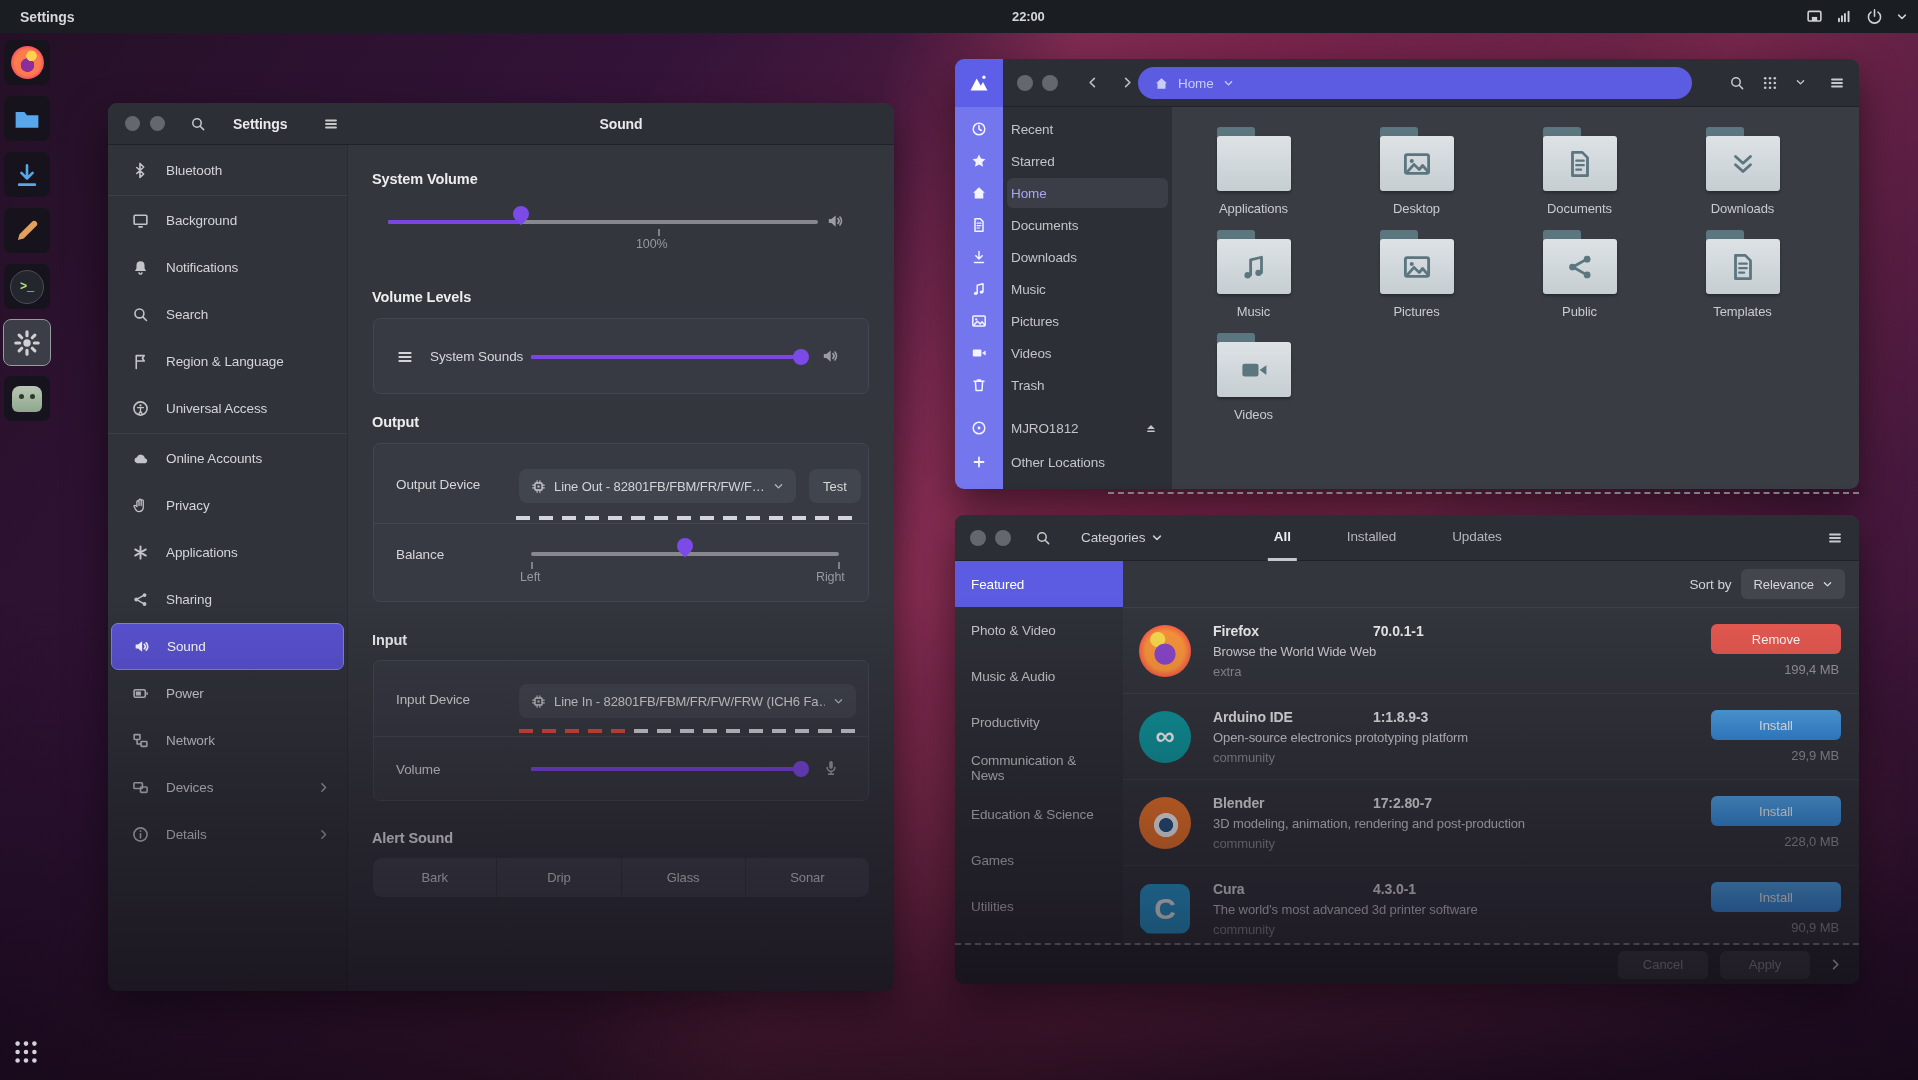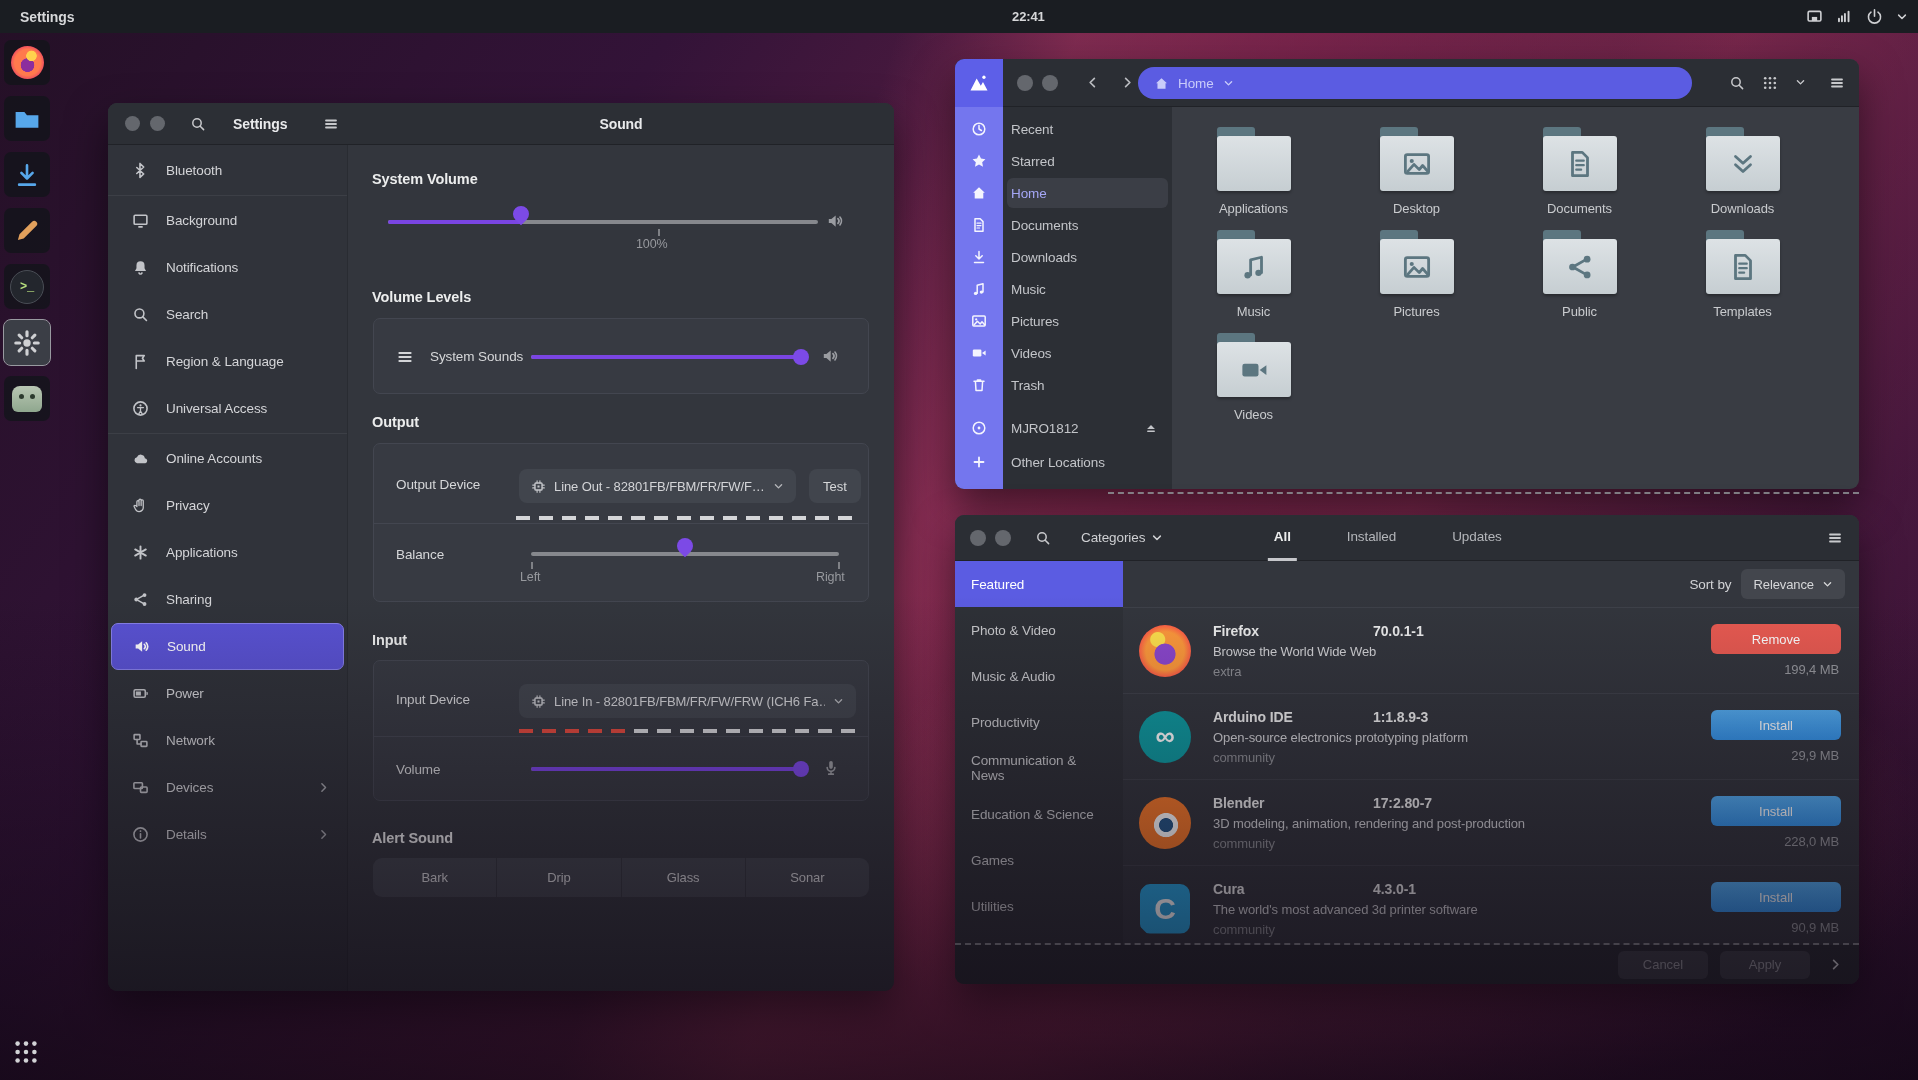--- a/index.html
+++ b/index.html
@@ -189,21 +189,21 @@
     color:#9a9ca1; font-family:inherit; font-size:13px; }
   .sc-next { color:#d6d7d9; width:15px; height:15px; margin-left:6px; }
 </style>
 </head>
 <body>
 
 <div class="stage">
 
   <div class="topbar">
     <span class="tb-app">Settings</span>
-    <span class="tb-clock">22:41</span>
+    <span class="tb-clock">22:00</span>
     <span class="tb-right">
       <span class="ic">
           <svg viewBox="0 0 16 16" fill="none" stroke="currentColor" stroke-width="1.5" stroke-linecap="round" stroke-linejoin="round">
             <rect x="2" y="3.2" width="12" height="9" rx="1.2"></rect>
             <rect x="5.5" y="8.4" width="5" height="3.8" fill="currentColor" stroke="none"></rect>
           </svg>
         </span>
       <span class="ic">
           <svg viewBox="0 0 16 16" fill="none" stroke="currentColor" stroke-width="1.5" stroke-linecap="round" stroke-linejoin="round">
             <path d="M2.8 10v2.4M5.6 7.8v4.6M8.4 5.6v6.8M11.8 3.4v9" stroke-width="1.8"></path>

